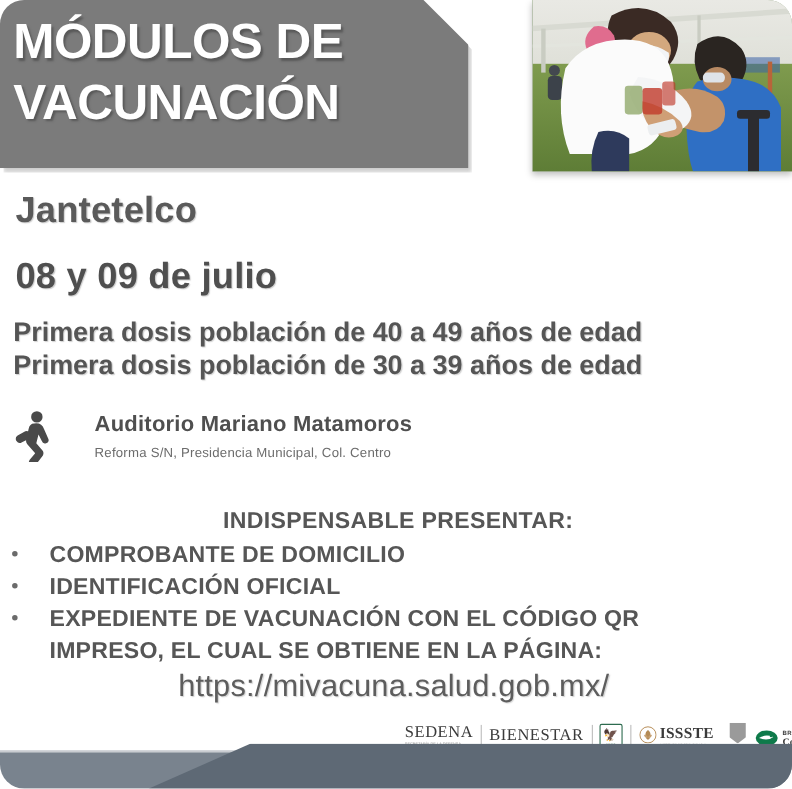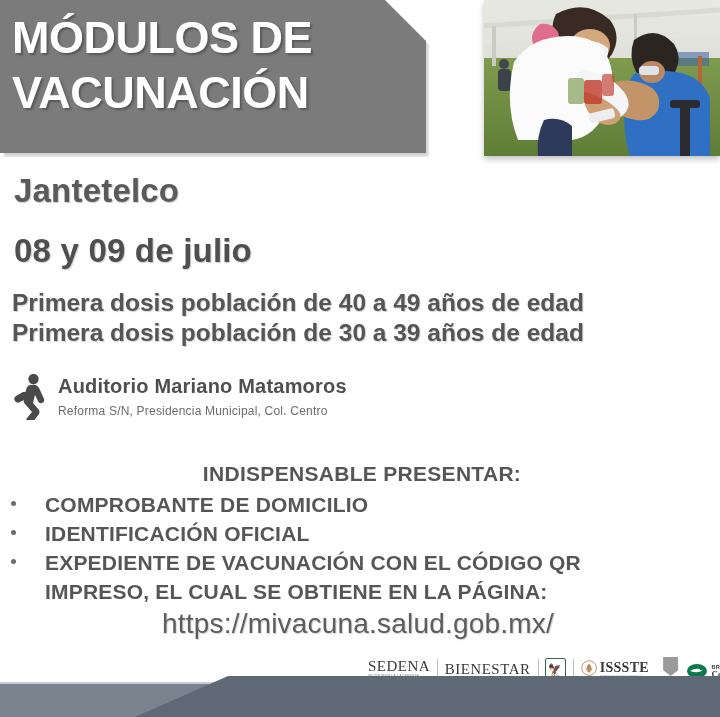--- a/index.html
+++ b/index.html
@@ -3,21 +3,21 @@
 <meta charset="utf-8">
 <style>
   html,body{margin:0;padding:0;}
   body{
     width:720px;height:717px;
     background:#ffffff;
     font-family:"Liberation Sans",sans-serif;
     overflow:hidden;
     position:relative;
   }
-  #poster{position:relative;width:720px;height:717px;overflow:hidden;background:#fff;}
+  #poster{position:relative;width:720px;height:717px;overflow:hidden;background:#fff;border-radius:22px;}
 
   
   .banner{
     position:absolute;left:0;top:0;
     width:426px;height:153px;
     background:#7b7b7b;
     clip-path:polygon(0 0, 385px 0, 426px 41px, 426px 153px, 0 153px);
     box-shadow:0 0 0 rgba(0,0,0,0);
   }
   .banner-shadow{
@@ -72,21 +72,21 @@
     display:block;
     font-size:24.5px;font-weight:bold;color:#555555;
     line-height:30px;
     white-space:nowrap;
     text-shadow:1px 1px 1px rgba(170,170,170,.55);
   }
 
   
   .venue{
     position:absolute;left:14px;top:372px;
-    display:flex;align-items:flex-start;
+    display:flex;align-items:flex-start;gap:28px;
   }
   .walk-icon{width:34px;height:48px;flex:0 0 34px;margin-right:10px;}
   .walk-icon svg{display:block;}
   .venue-texts{padding-top:2px;}
   .venue-name{
     display:block;font-size:20px;font-weight:bold;color:#4f4f4f;
     line-height:25px;letter-spacing:.2px;
   }
   .venue-addr{
     display:block;font-size:12px;color:#6c6c6c;

